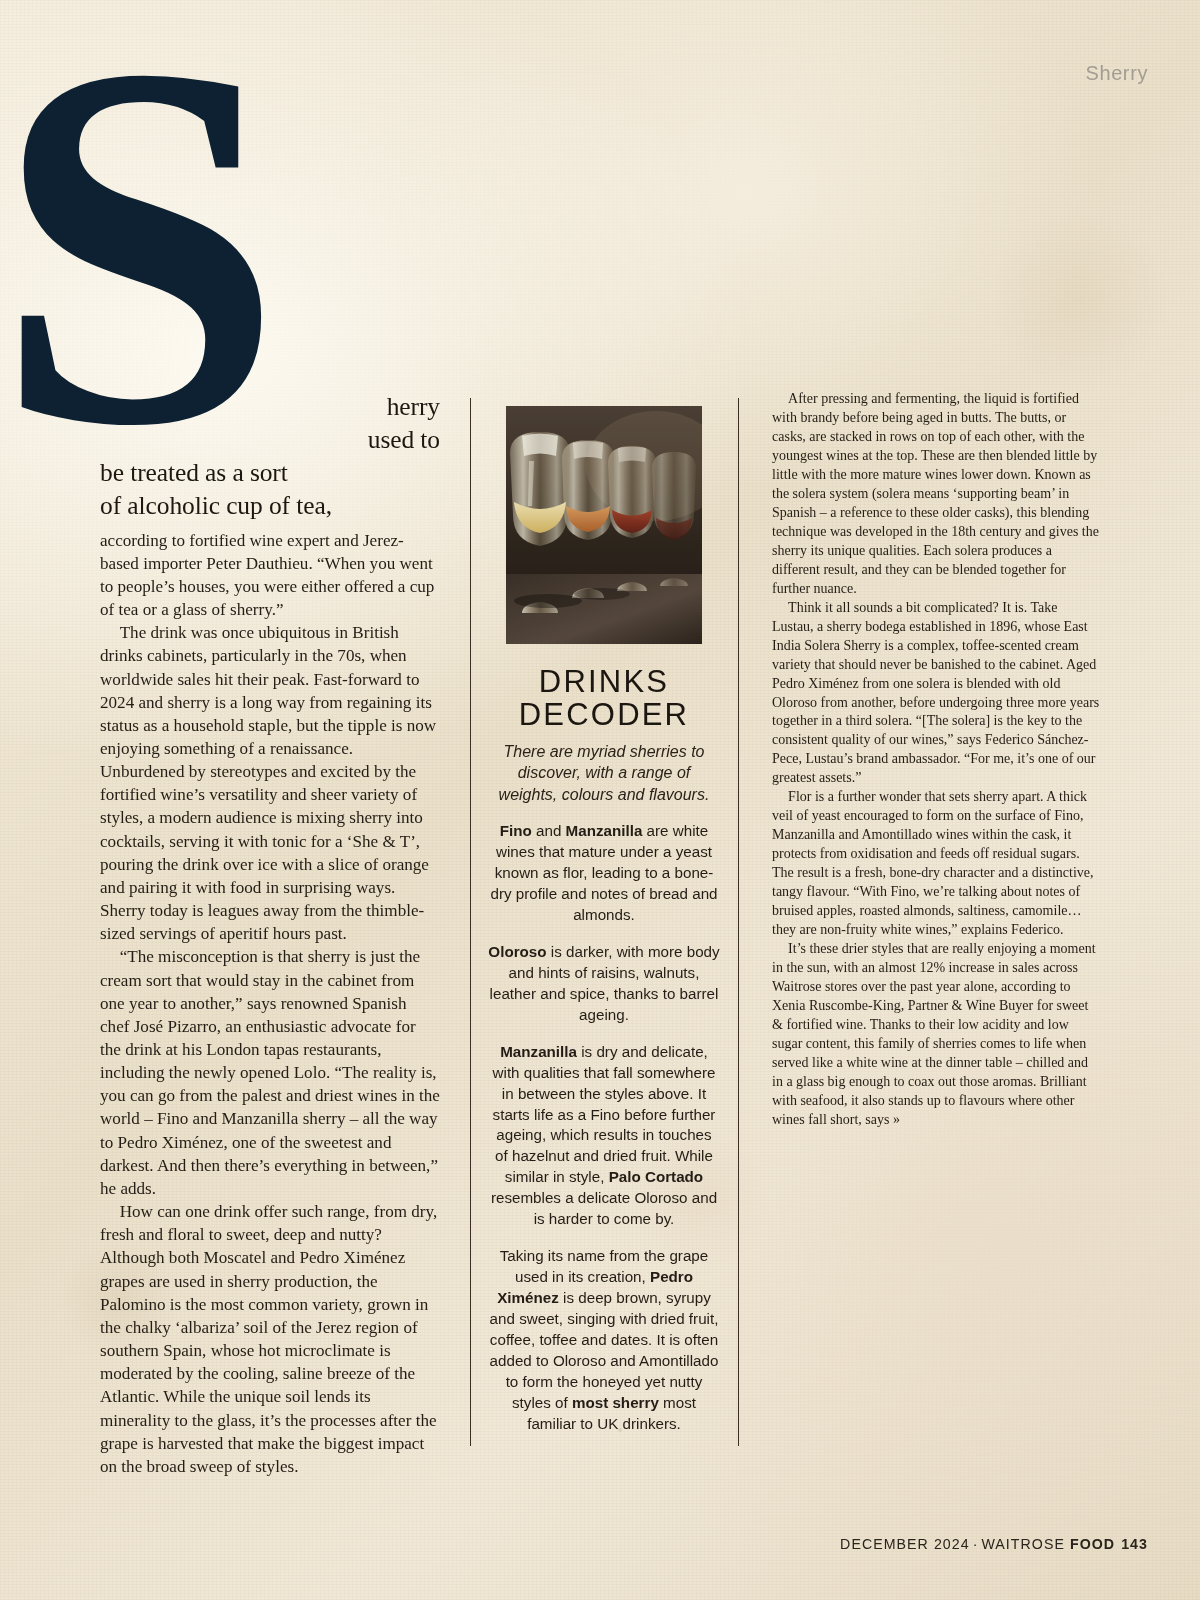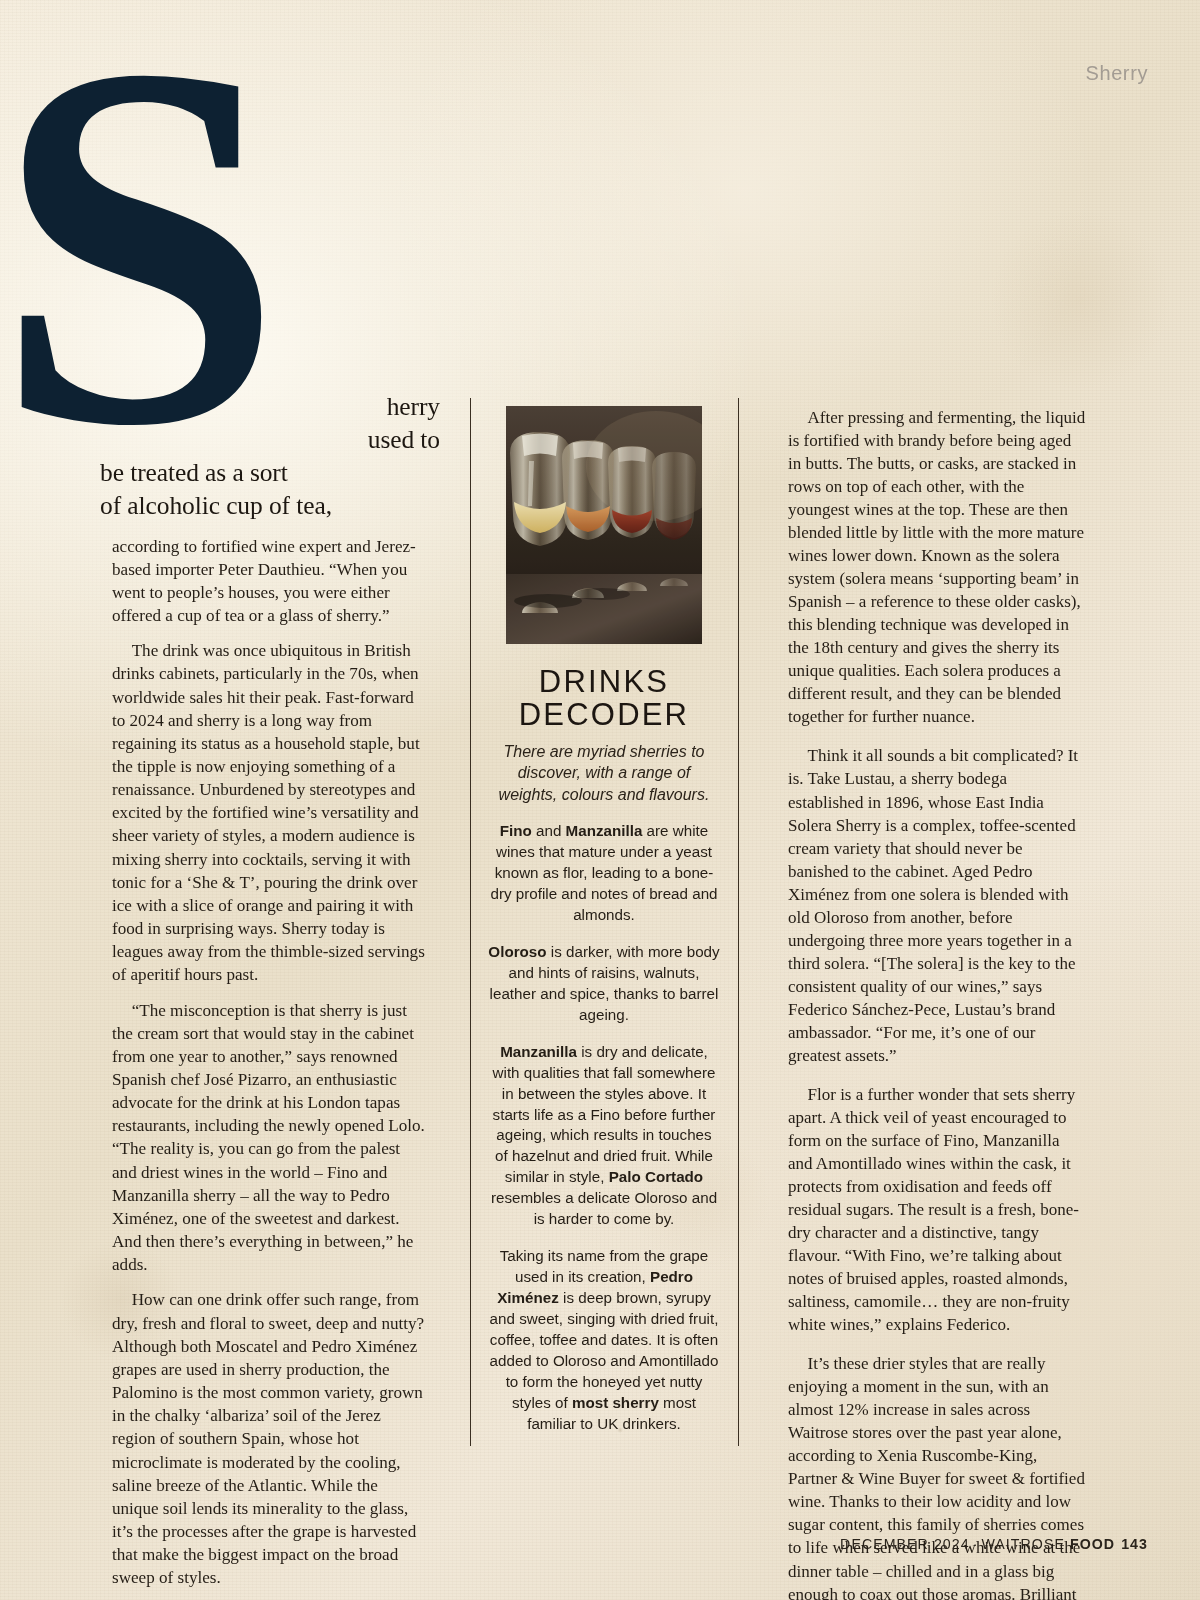--- a/index.html
+++ b/index.html
@@ -82,21 +82,21 @@
     color: #1d1711;
     margin: 0 0 6px 0;
     letter-spacing: -0.1px;
   }
   .sf-l1, .sf-l2 { text-align: right; display: block; }
   .sf-l3, .sf-l4 { text-align: left; display: block; }
 
   .col-left p.body {
     font-size: 17.1px;
     line-height: 1.355;
-    margin: 12px;
+    margin: 0;
     text-align: left;
     color: #241d15;
   }
   .col-left p.body + p.body { text-indent: 1.15em; }
   .col-left p.lead { text-indent: 0; }
 
   
   .rule {
     position: absolute;
     top: 398px;
@@ -157,23 +157,23 @@
 
   
   .col-right {
     position: absolute;
     left: 772px;
     top: 390px;
     width: 330px;
     z-index: 2;
   }
   .col-right p.body {
-    font-size: 17px;
+    font-size: 14px;
     line-height: 1.355;
-    margin: 16px;
+    margin: 0;
     text-indent: 1.15em;
     color: #241d15;
   }
 
   
   .footer {
     position: absolute;
     right: 52px;
     bottom: 48px;
     font-family: "Liberation Sans", "DejaVu Sans", sans-serif;

